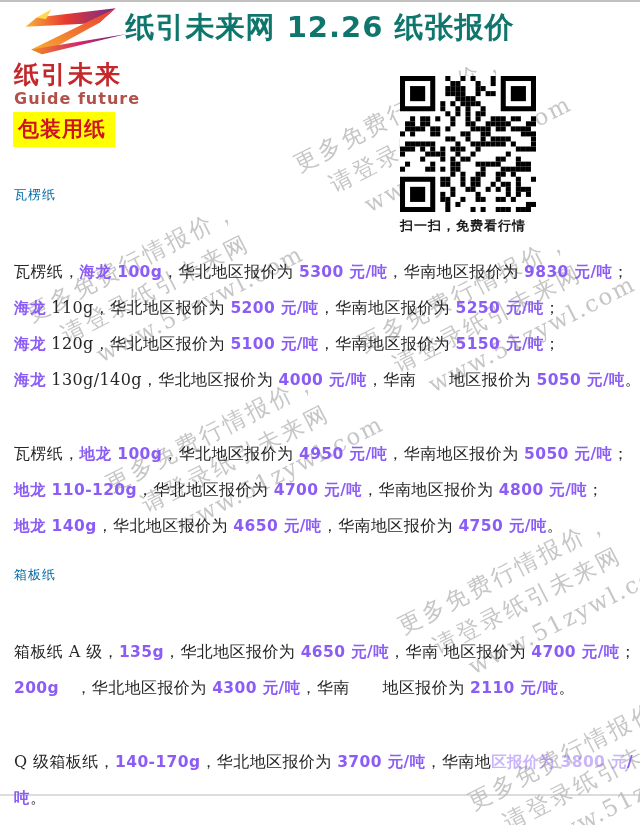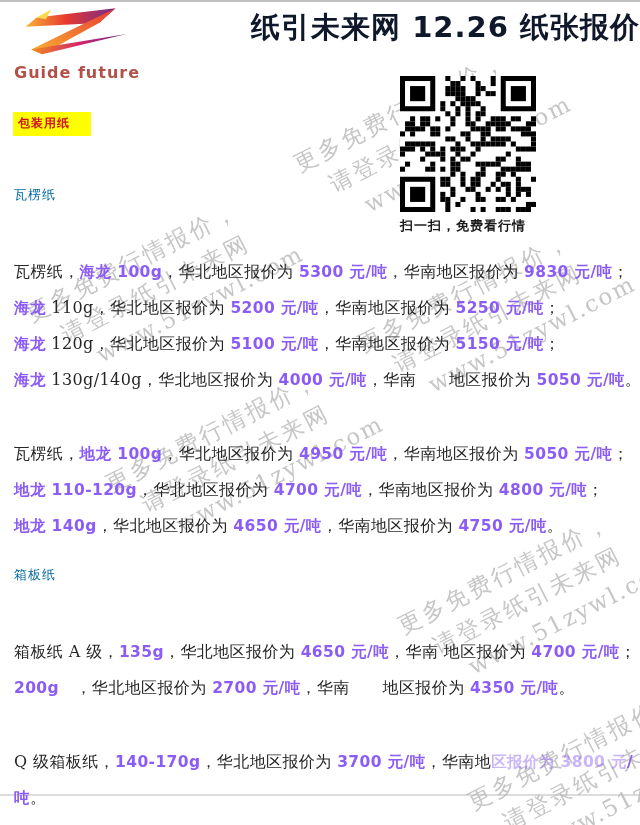--- a/index.html
+++ b/index.html
@@ -1,33 +1,33 @@
 <!DOCTYPE html>
 <html><head>
 <meta charset="utf-8">
 <style>
   html,body{margin:0;padding:0;background:#fff;}
   .page{position:relative;width:640px;height:825px;background:#fff;overflow:hidden;
         font-family:"DejaVu Serif","Liberation Serif",serif;}
   .edge-top{position:absolute;left:0;top:0;width:640px;height:2px;background:#8c8c8c;opacity:.55;}
   .stitch{position:absolute;left:0;top:794px;width:640px;height:2px;background:#b9b9b9;opacity:.5;}
 
-  .doc-title{position:absolute;left:0;right:0;top:8px;text-align:right;
+  .doc-title{position:absolute;left:0;right:0;top:8px;text-align:center;
              font-family:"DejaVu Sans","Liberation Sans",sans-serif;
-             font-size:29px;font-weight:700;color:#0f172a;letter-spacing:1px;}
+             font-size:29px;font-weight:700;color:#0f766e;letter-spacing:1px;}
 
   .logo{position:absolute;left:14px;top:6px;width:132px;}
   .logo svg{display:block;margin-left:8px;}
   .brand{font-family:"DejaVu Sans","Liberation Sans",sans-serif;font-size:25px;font-weight:700;
          color:#c4282b;letter-spacing:2px;line-height:26px;}
   .slogan{font-family:"DejaVu Sans","Liberation Sans",sans-serif;font-size:16px;font-weight:700;
           color:#b15149;letter-spacing:1px;margin-top:1px;}
 
   .tag{position:absolute;left:13px;top:112px;background:#ffff00;color:#cf1322;
-       font-size:12px;font-weight:700;padding:3px 21px 4px 5px;letter-spacing:1px;}
+       font-size:21px;font-weight:700;padding:3px 9px 4px 5px;letter-spacing:1px;}
 
   .qr-wrap{position:absolute;left:400px;top:76px;width:136px;background:#fff;}
   .qr-wrap svg{display:block;}
   .qr-caption{margin-top:5px;font-size:13px;font-weight:700;color:#1a1a1a;
               letter-spacing:1px;font-family:"DejaVu Sans","Liberation Sans",sans-serif;white-space:nowrap;}
 
   .wm{position:absolute;color:#c7c6c6;font-size:23px;letter-spacing:3px;line-height:34px;
       transform:rotate(-27deg);transform-origin:left top;white-space:nowrap;pointer-events:none;}
   .wm .w2{margin-left:22px;}
   .wm .w3{margin-left:44px;letter-spacing:2px;}
@@ -98,20 +98,21 @@
           <stop offset="0" stop-color="#f08c1e"></stop>
             <stop offset=".5" stop-color="#d5276a"></stop>
             <stop offset="1" stop-color="#5b2a86"></stop>
         </linearGradient>
       </defs>
       <polygon points="16,12 102,2 84,18 4,22" fill="url(#g1)"></polygon>
       <polygon points="16,12 32,3 26,14" fill="#ffd94d"></polygon>
       <polygon points="102,2 84,18 22,52 10,47" fill="url(#g2)"></polygon>
       <polygon points="10,47 22,52 114,30" fill="url(#g3)"></polygon>
     </svg>
+    <div class="brand">纸引未来</div>
     <div class="slogan">Guide future</div>
   </div>
 
   <div class="tag">包装用纸</div>
 
   <div class="qr-wrap">
     <svg id="qr" width="136" height="136" viewBox="0 0 135 135">
         <rect x="0" y="0" width="135" height="135" fill="#fff"></rect>
         <rect x="45" y="0" width="5" height="5" fill="#000"></rect>
         <rect x="60" y="0" width="5" height="5" fill="#000"></rect>
@@ -370,21 +371,21 @@
         <div class="pline"><span class="b">海龙</span><span> 130g/140g，华北地区报价为 </span><span class="b">4000 元/吨</span><span>，华南　　地区报价为 </span><span class="b">5050 元/吨</span><span>。</span></div>
       </div>
       <div class="para">
         <div class="pline"><span>瓦楞纸，</span><span class="b">地龙 100g</span><span>，华北地区报价为 </span><span class="b">4950 元/吨</span><span>，华南地区报价为 </span><span class="b">5050 元/吨</span><span>；</span></div>
         <div class="pline"><span class="b">地龙 110-120g</span><span>，华北地区报价为 </span><span class="b">4700 元/吨</span><span>，华南地区报价为 </span><span class="b">4800 元/吨</span><span>；</span></div>
         <div class="pline"><span class="b">地龙 140g</span><span>，华北地区报价为 </span><span class="b">4650 元/吨</span><span>，华南地区报价为 </span><span class="b">4750 元/吨</span><span>。</span></div>
       </div>
       <div class="sec-heading second">箱板纸</div>
       <div class="para">
         <div class="pline"><span>箱板纸 A 级，</span><span class="b">135g</span><span>，华北地区报价为 </span><span class="b">4650 元/吨</span><span>，华南 地区报价为 </span><span class="b">4700 元/吨</span><span>；</span></div>
-        <div class="pline"><span class="b">200g</span><span>　，华北地区报价为 </span><span class="b">2700 元/吨</span><span>，华南　　地区报价为 </span><span class="b">4350 元/吨</span><span>。</span></div>
+        <div class="pline"><span class="b">200g</span><span>　，华北地区报价为 </span><span class="b">4300 元/吨</span><span>，华南　　地区报价为 </span><span class="b">2110 元/吨</span><span>。</span></div>
       </div>
       <div class="para">
         <div class="pline"><span>Q 级箱板纸，</span><span class="b">140-170g</span><span>，华北地区报价为 </span><span class="b">3700 元/吨</span><span>，华南地</span><span class="b fade">区报价为 3800 元</span><span class="b">/</span></div>
         <div class="pline"><span class="b">吨</span><span>。</span></div>
       </div>
     </div>
 
   <div class="stitch"></div>
 </div>
 

